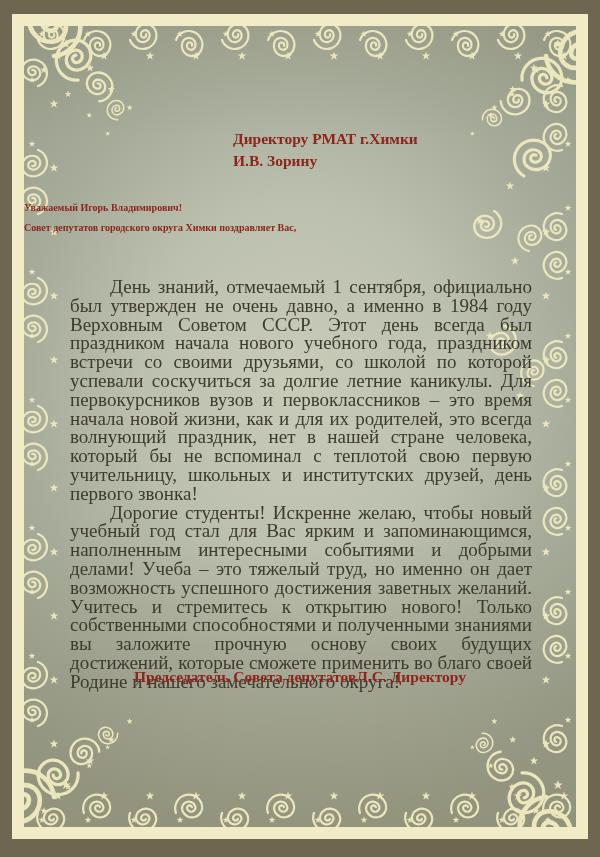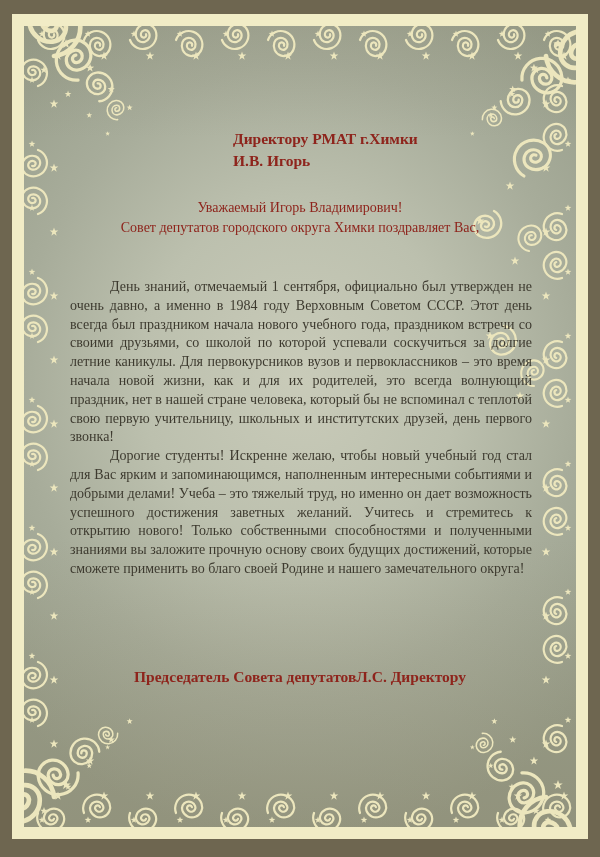--- a/index.html
+++ b/index.html
@@ -33,28 +33,27 @@
   }
   .textlayer{position:absolute;inset:0;}
   .recipient{
     position:absolute;left:209px;top:102px;
     color:var(--red);font-weight:bold;
     font-size:15.5px;line-height:22px;
     white-space:nowrap;
   }
   .salutation{
     position:absolute;left:0;right:0;top:172px;
-    text-align:center;
-    color:var(--red);font-weight:normal;
-    font-size:14px;line-height:20px;
+    color:var(--red);font-weight:bold;
+    font-size:10px;line-height:20px;
   }
   .bodytext{
     position:absolute;left:46px;top:252px;width:462px;
     color:#3d3a2f;
-    font-size:14px;line-height:18.8px;
+    font-size:19px;line-height:18.8px;
     text-align:justify;
   }
   .bodytext p{margin:0;text-indent:40px;}
   .signature{
     position:absolute;left:46px;right:46px;top:642px;
     display:flex;justify-content:center;align-items:baseline;
     color:var(--red);font-weight:bold;font-size:15.5px;
   }
 </style>
 </head>
@@ -266,21 +265,21 @@
             <use href="#st" transform="translate(466 310) scale(0.9)" fill="#ece6bd" stroke="none"></use>
             <use href="#sp" transform="translate(510 360) rotate(-90) scale(0.8 0.8)"></use>
             <use href="#st" transform="translate(496 370) scale(0.9)" fill="#ece6bd" stroke="none"></use>
           </g>
       </svg>
 
       <div class="textlayer">
 
         <div class="recipient">
           <div>Директору РМАТ г.Химки</div>
-          <div>И.В. Игорь</div>
+          <div>И.В. Зорину</div>
         </div>
 
         <div class="salutation">
           <div>Уважаемый Игорь Владимирович!</div>
           <div>Совет депутатов городского округа Химки поздравляет Вас,</div>
         </div>
 
         <div class="bodytext">
           <p>День знаний, отмечаемый 1 сентября, официально был утвержден не очень давно, а именно в 1984 году Верховным Советом СССР. Этот день всегда был праздником начала нового учебного года, праздником встречи со своими друзьями, со школой по которой успевали соскучиться за долгие летние каникулы. Для первокурсников вузов и первоклассников – это время начала новой жизни, как и для их родителей, это всегда волнующий праздник, нет в нашей стране человека, который бы не вспоминал с теплотой свою первую учительницу, школьных и институтских друзей, день первого звонка!</p>
           <p>Дорогие студенты! Искренне желаю, чтобы новый учебный год стал для Вас ярким и запоминающимся, наполненным интересными событиями и добрыми делами! Учеба – это тяжелый труд, но именно он дает возможность успешного достижения заветных желаний. Учитесь и стремитесь к открытию нового! Только собственными способностями и полученными знаниями вы заложите прочную основу своих будущих достижений, которые сможете применить во благо своей Родине и нашего замечательного округа!</p>

